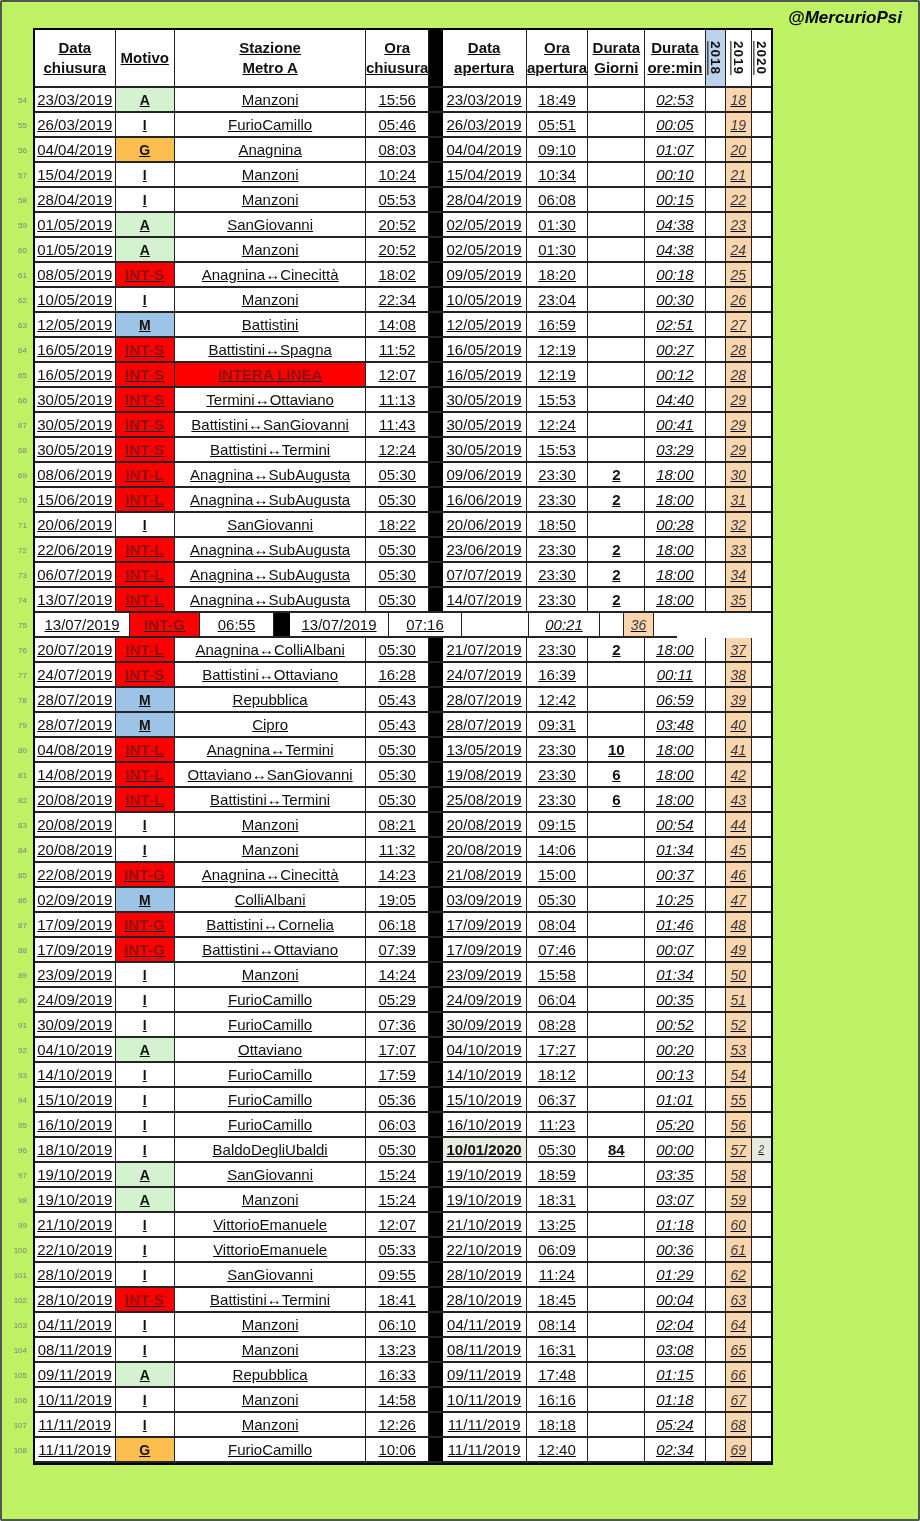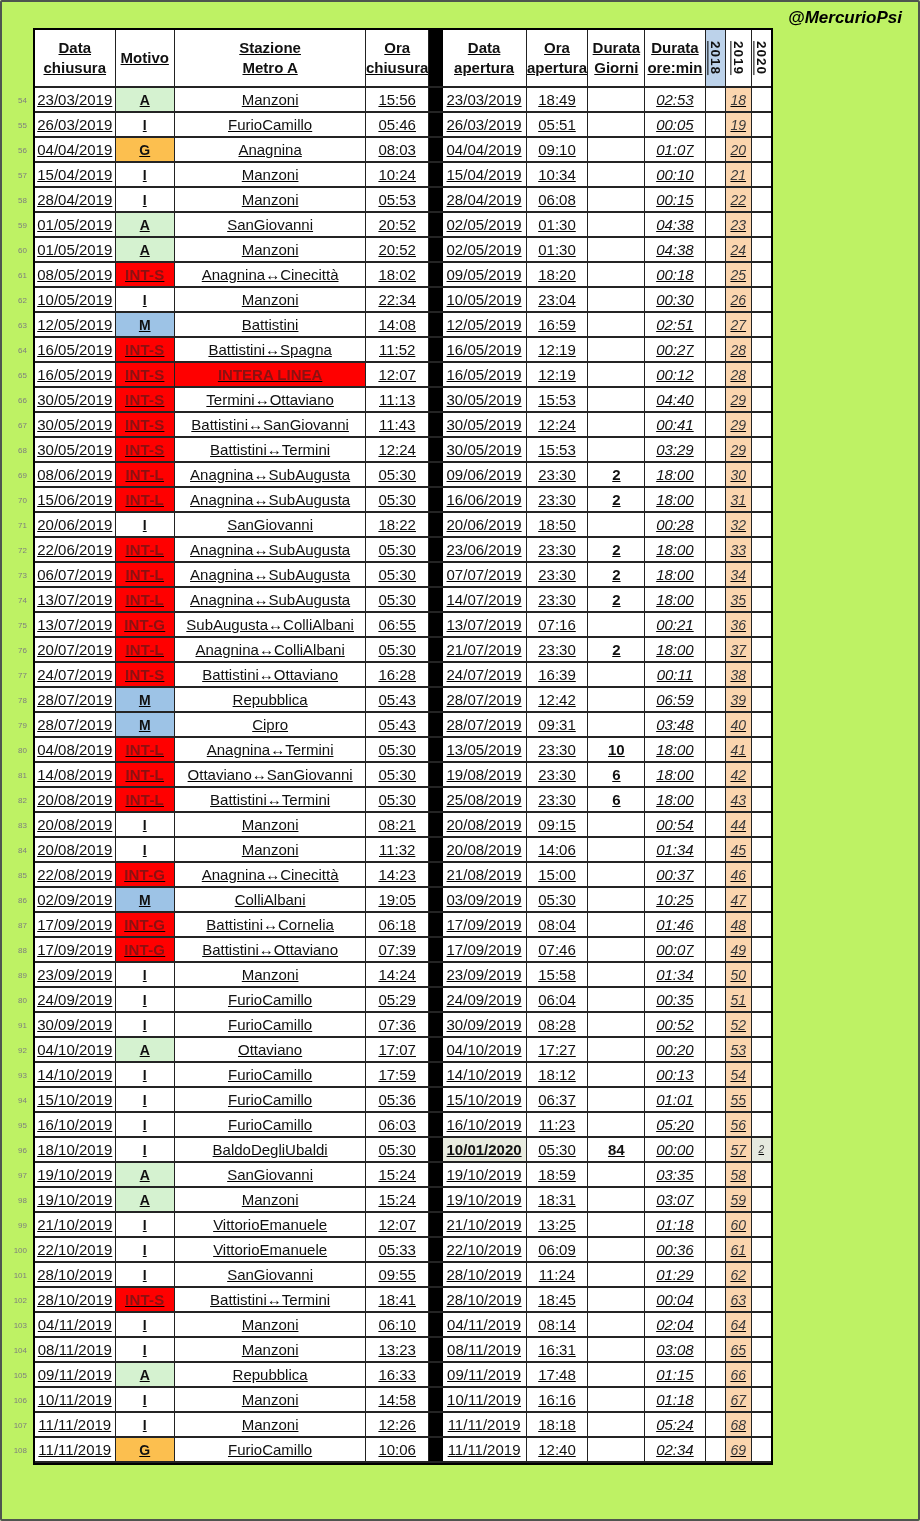--- a/index.html
+++ b/index.html
@@ -411,21 +411,20 @@
       <div class="cell w-oa">23:30</div>
       <div class="cell w-gg c-gg">2</div>
       <div class="cell w-du c-du">18:00</div>
       <div class="cell w-y18"></div>
       <div class="cell w-y19 c-y19">35</div>
       <div class="cell w-y20"></div>
     </div>
         <div class="row">
       <div class="cell w-dc">13/07/2019</div>
       <div class="cell w-m c-m m-int">INT-G</div>
-      <div class="cell w-st">SubAugusta↔ColliAlbani</div>
       <div class="cell w-oc">06:55</div>
       <div class="cell w-div"></div>
       <div class="cell w-da">13/07/2019</div>
       <div class="cell w-oa">07:16</div>
       <div class="cell w-gg c-gg"></div>
       <div class="cell w-du c-du">00:21</div>
       <div class="cell w-y18"></div>
       <div class="cell w-y19 c-y19">36</div>
       <div class="cell w-y20"></div>
     </div>

